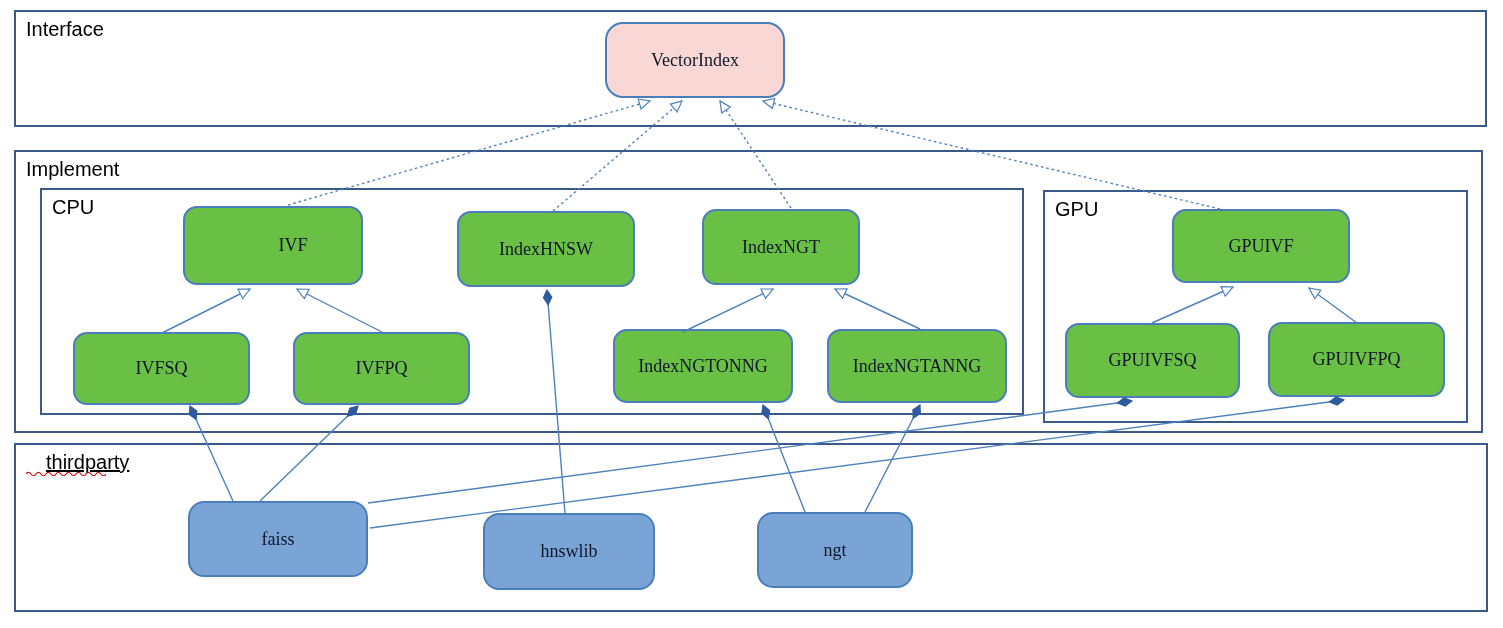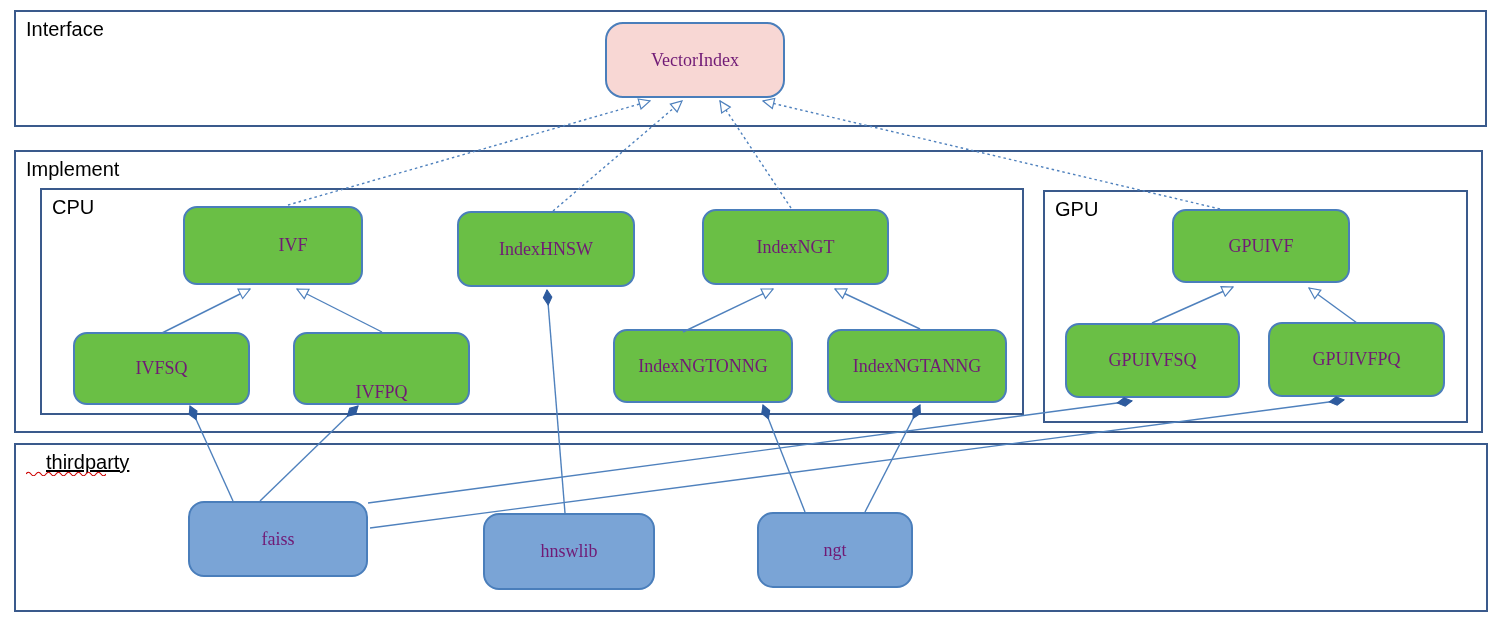--- a/index.html
+++ b/index.html
@@ -9,21 +9,21 @@
 
   
   .container{position:absolute;border:2px solid #3a5a8c;background:transparent;box-sizing:border-box;}
   .container-label{position:absolute;left:10px;top:6px;font-size:20px;color:#000;
                    font-family:"Liberation Sans",sans-serif;line-height:1.1;}
   .squiggle{position:absolute;left:10px;top:26px;width:80px;height:5px;}
 
   
   .node{position:absolute;box-sizing:border-box;border:2px solid #4a7ebb;
         display:flex;align-items:center;justify-content:center;
-        font-family:"Liberation Serif",serif;font-size:18px;color:#701a75;}
+        font-family:"Liberation Serif",serif;font-size:18px;color:#0f172a;}
   .node.green{background:#6abf45;border-radius:14px;}
   .node.pink{background:#f8d7d4;border-radius:18px;}
   .node.blue{background:#7aa4d6;border-radius:16px;}
 
   
   svg.wires{position:absolute;inset:0;z-index:50;pointer-events:none;}
   .wire{stroke:#4f81bd;stroke-width:1.4;fill:none;}
   .wire.dashed{stroke-dasharray:2.5,3;}
 </style>
 </head>
@@ -57,27 +57,27 @@
   <div class="node pink" style="left:605px;top:22px;width:180px;height:76px;">
     <span>VectorIndex</span>
   </div>
 
   <div class="node green" style="left:183px;top:206px;width:180px;height:79px;padding-left:40px;">
     <span>IVF</span>
   </div>
   <div class="node green" style="left:457px;top:211px;width:178px;height:76px;">
     <span>IndexHNSW</span>
   </div>
-  <div class="node green" style="left:702px;top:209px;width:187px;height:76px;">
+  <div class="node green" style="left:702px;top:209px;width:158px;height:76px;">
     <span>IndexNGT</span>
   </div>
   <div class="node green" style="left:73px;top:332px;width:177px;height:73px;text-align:center;">
     <span>IVFSQ</span>
   </div>
-  <div class="node green" style="left:293px;top:332px;width:177px;height:73px;align-items:flex-end;">
+  <div class="node green" style="left:293px;top:332px;width:177px;height:73px;">
     <span>IVFPQ</span>
   </div>
   <div class="node green" style="left:613px;top:329px;width:180px;height:74px;">
     <span>IndexNGTONNG</span>
   </div>
   <div class="node green" style="left:827px;top:329px;width:180px;height:74px;text-align:right;">
     <span>IndexNGTANNG</span>
   </div>
 
   <div class="node green" style="left:1172px;top:209px;width:178px;height:74px;">

